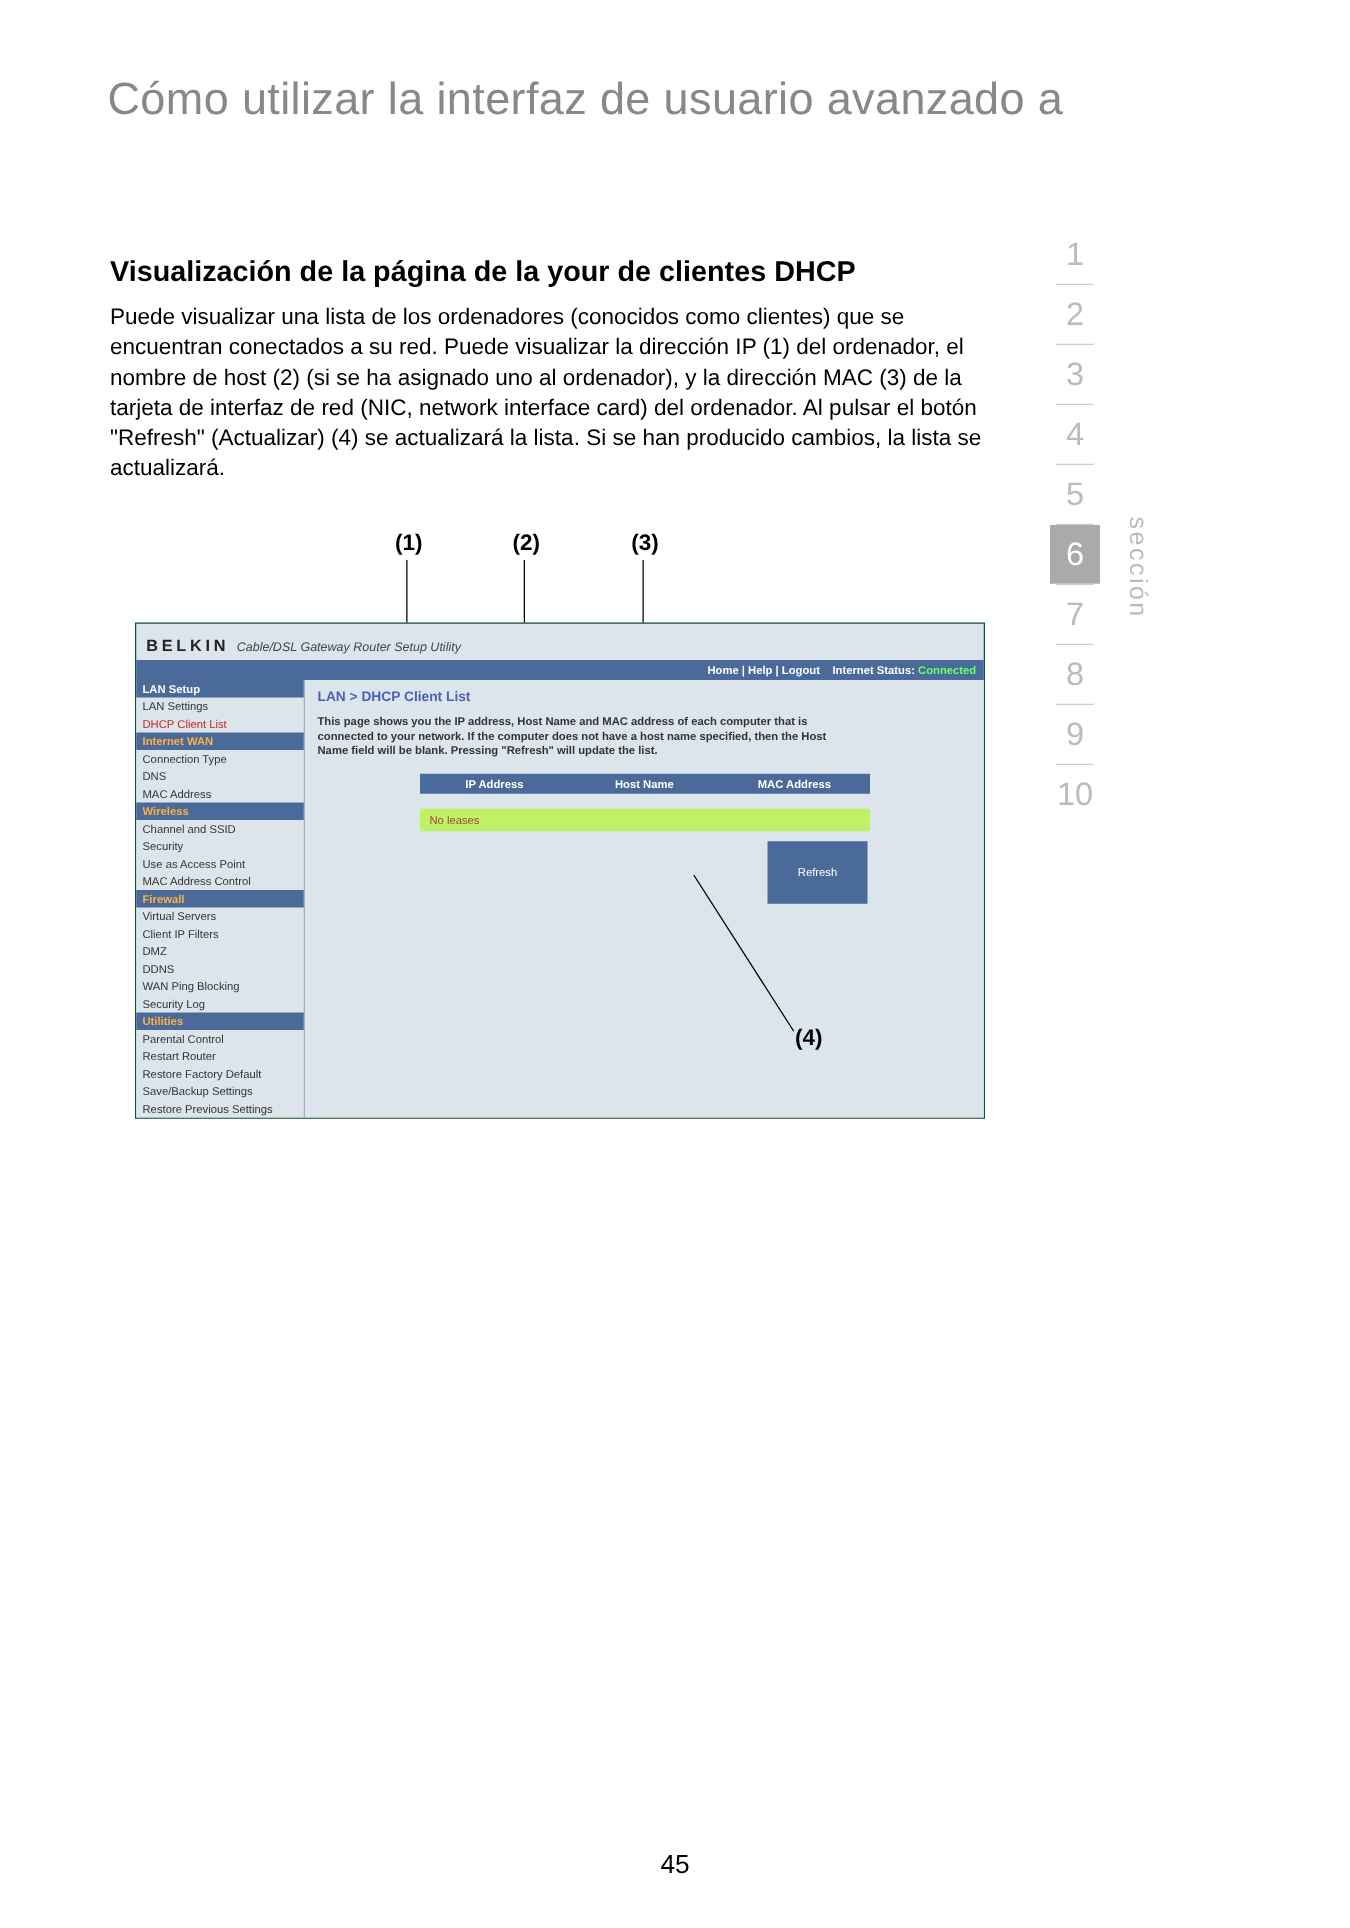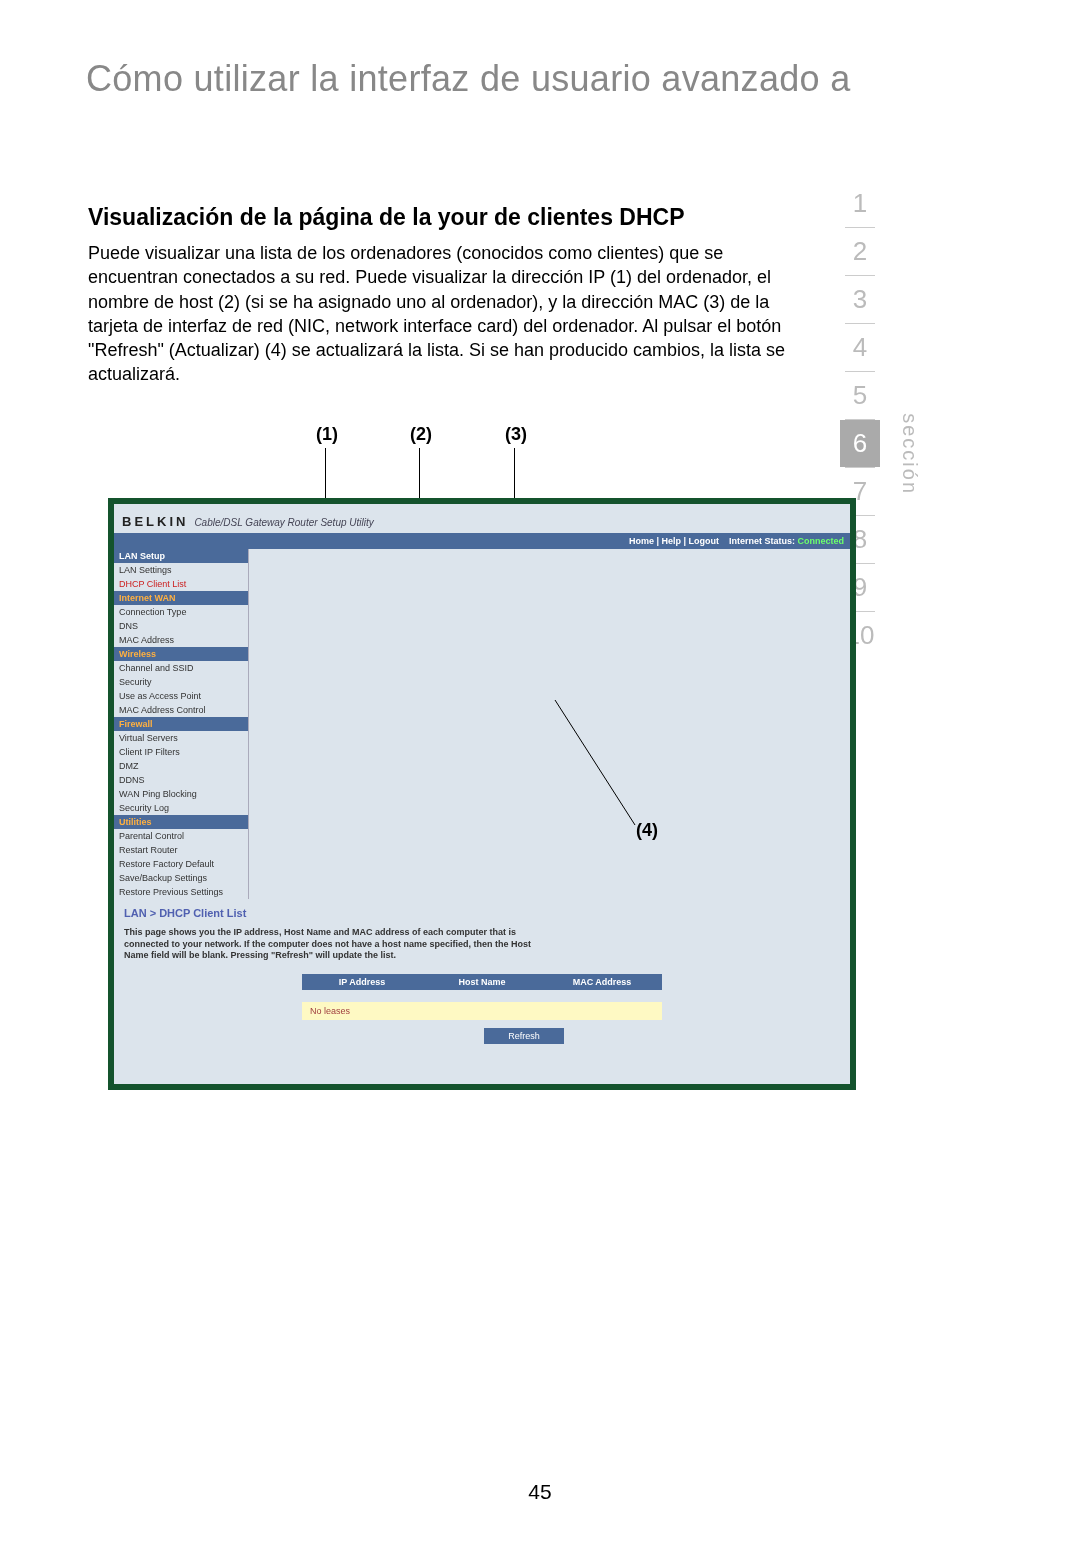--- a/index.html
+++ b/index.html
@@ -76,43 +76,43 @@
     width: 500px;
     height: 70px;
     font-weight: bold;
     font-size: 18px;
   }
   .callouts span { position: absolute; }
   .screenshot {
     position: absolute;
     top: 498px;
     left: 108px;
-    width: 748px;
-    border: 6px solid #14532d;
+    width: 680px;
+    border: 1px solid #14532d;
     background: #dce4ec;
     font-size: 10px;
   }
   .ss-header {
     padding: 10px 8px 4px 8px;
     display: flex;
     align-items: baseline;
     gap: 6px;
   }
   .ss-brand { font-weight: 900; letter-spacing: 3px; font-size: 13px; color: #222; }
   .ss-sub { font-style: italic; font-size: 10px; color: #445; }
   .ss-topbar {
     background: #4a6a9a;
     color: #fff;
     text-align: right;
     padding: 3px 6px;
     font-size: 9px;
     font-weight: bold;
   }
   .ss-topbar .connected { color: #6cff6c; }
-  .ss-body { display: flex; flex-direction: column; }
+  .ss-body { display: flex; }
   .ss-side {
     width: 135px;
     background: #dce4ec;
     border-right: 1px solid #aab;
     font-size: 9px;
   }
   .ss-side .cat {
     background: #4a6a9a;
     color: #fff;
     padding: 2px 5px;
@@ -135,33 +135,33 @@
     display: flex;
     font-size: 9px;
     font-weight: bold;
     margin: 12px auto;
     width: 360px;
   }
   .ss-tblhdr div { flex: 1; text-align: center; padding: 3px 0; }
   .ss-noleases {
     width: 360px;
     margin: 0 auto;
-    background: #fef9c3;
+    background: #bef264;
     color: #a04040;
     padding: 4px 8px;
     font-size: 9px;
   }
   .ss-refresh {
     display: block;
     width: 80px;
     margin: 8px 0 0 360px;
     background: #4a6a9a;
     color: #fff;
     text-align: center;
-    padding: 3px 0;
+    padding: 20px 0;
     font-size: 9px;
   }
   .callout-line { position: absolute; background: #000; }
   .callout4 {
     position: absolute;
     top: 820px;
     left: 636px;
     font-weight: bold;
     font-size: 18px;
   }

